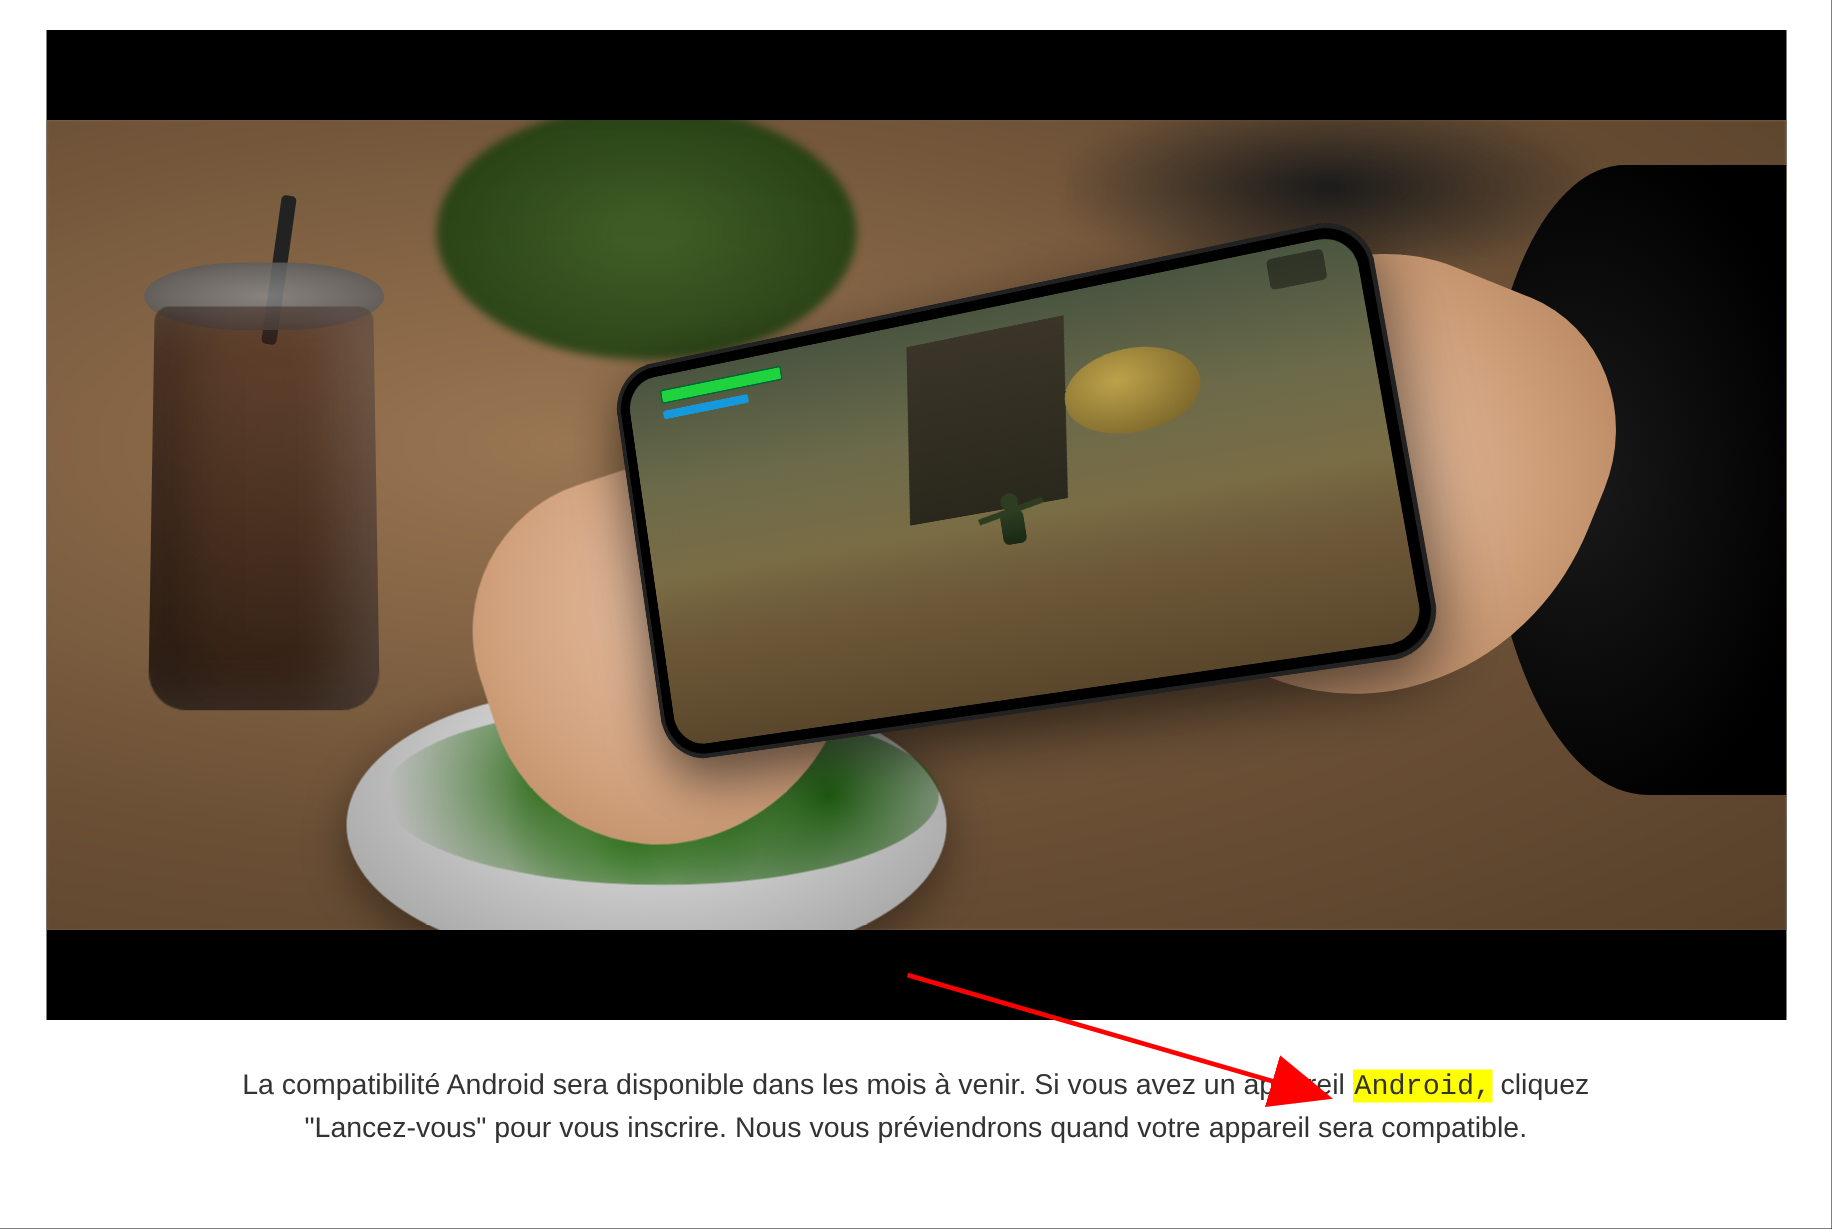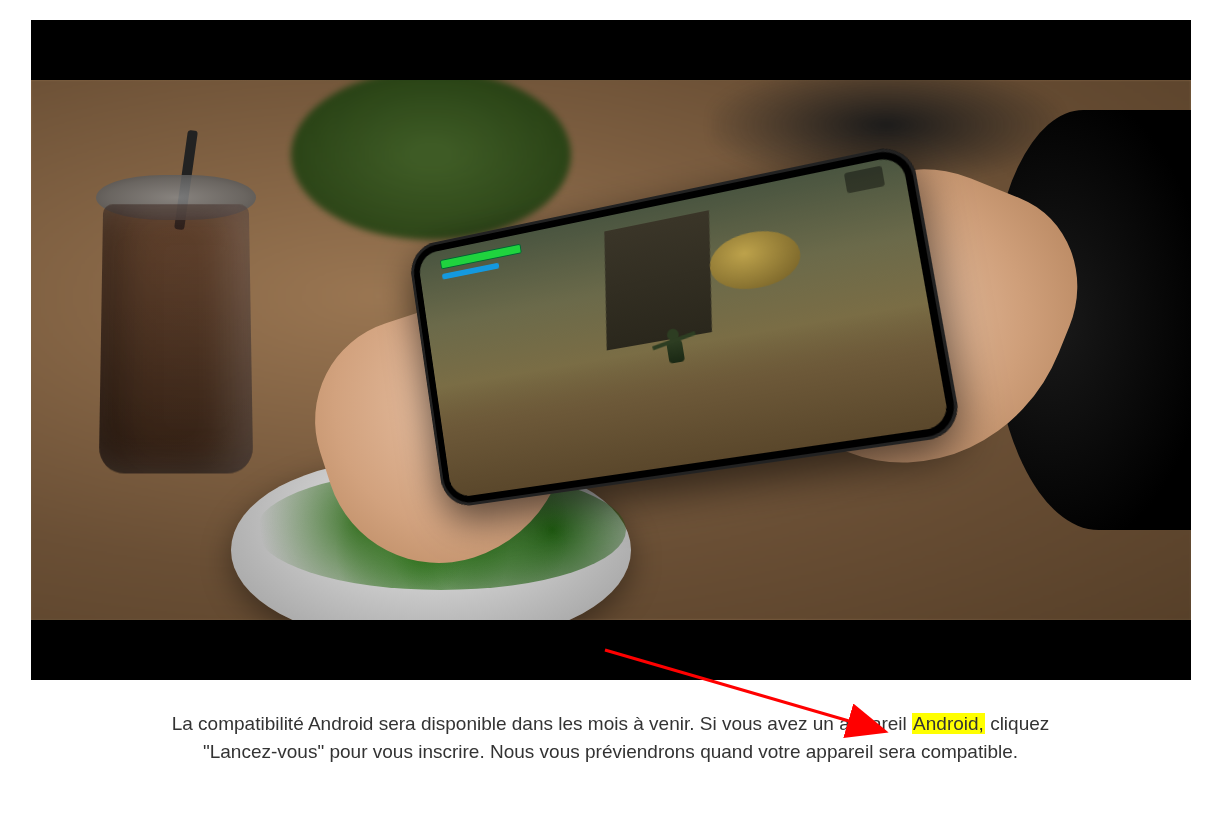--- a/index.html
+++ b/index.html
@@ -282,20 +282,21 @@
       width: 900px;
       margin-top: 30px;
       text-align: center;
       font-size: 19px;
       line-height: 1.45;
       color: #333;
     }
     .highlight {
       background: #ffff00;
       padding: 0 1px;
+      font-family: Liberation Mono, monospace;
     }
   </style>
 </head>
 <body>
 
 <div class="container">
 
   <div class="video-frame">
     <div class="video-content">
       <div class="table-top"></div>

